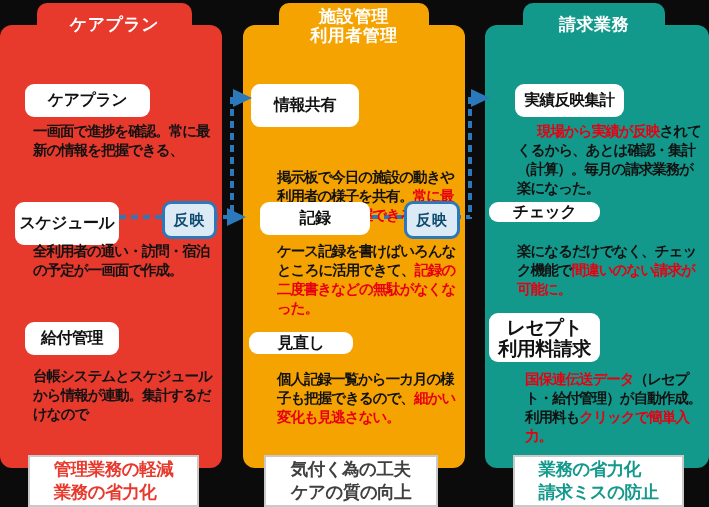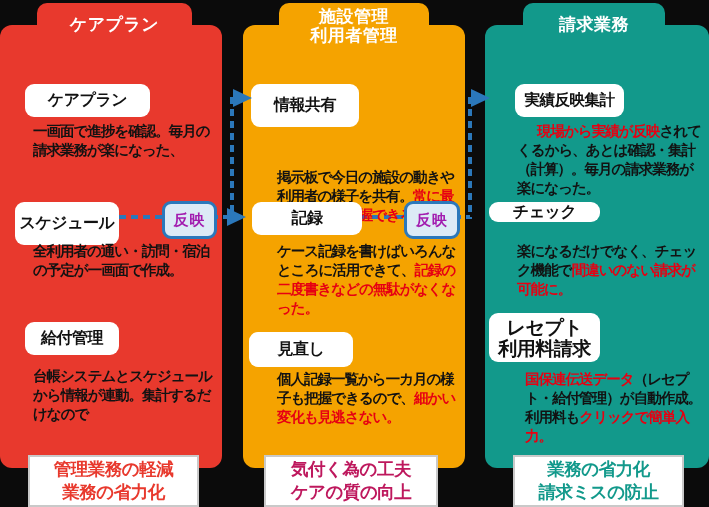--- a/index.html
+++ b/index.html
@@ -9,30 +9,30 @@
   .tab-label{position:absolute;color:#ffffff;font-weight:bold;font-size:17px;line-height:19px;
              text-align:center;white-space:pre-line;letter-spacing:0.5px;z-index:5;}
   .panel{position:absolute;top:25px;height:443px;border-radius:12px;z-index:1;}
   .feature-box{position:absolute;background:#ffffff;border-radius:9px;display:flex;align-items:center;
                justify-content:center;font-weight:bold;font-size:16px;color:#111;z-index:4;
                letter-spacing:-0.5px;text-align:center;white-space:pre-line;}
   .desc{position:absolute;font-weight:bold;font-size:14.5px;line-height:19px;color:#121212;
         letter-spacing:-1px;z-index:4;}
   .desc .em{color:#e60012;}
   .badge{position:absolute;background:#dceaf6;border:3px solid #2b78bb;border-radius:9px;
-         color:#a21caf;font-weight:bold;font-size:15px;display:flex;align-items:center;
+         color:#0c4a6e;font-weight:bold;font-size:15px;display:flex;align-items:center;
          justify-content:center;z-index:6;letter-spacing:1px;}
   .dash-h{position:absolute;height:4px;z-index:3;
           background:repeating-linear-gradient(90deg,#2b78bb 0 7px,transparent 7px 12px);}
   .dash-v{position:absolute;width:4px;z-index:3;
           background:repeating-linear-gradient(180deg,#2b78bb 0 7px,transparent 7px 12px);}
   .arrow-head{position:absolute;width:0;height:0;border-top:9px solid transparent;
               border-bottom:9px solid transparent;border-left:19px solid #2b78bb;z-index:6;}
   .summary{position:absolute;background:#ffffff;border:2px solid #c9c9c9;display:flex;
-           align-items:center;justify-content:center;text-align:center;font-weight:bold;
+           align-items:center;justify-content:center;font-weight:bold;
            font-size:17.5px;line-height:23px;white-space:pre-line;z-index:5;letter-spacing:-0.5px;}
 </style>
 </head>
 <body>
 
 <div class="stage">
 
   <div class="tab" style="left:37px;top:3px;width:155px;background:#e8392d;"></div>
   <div class="tab-label" style="left:37px;top:15px;width:155px;">ケアプラン</div>
 
@@ -41,35 +41,35 @@
 利用者管理</div>
 
   <div class="tab" style="left:523px;top:3px;width:142px;background:#12998b;"></div>
   <div class="tab-label" style="left:523px;top:15px;width:142px;">請求業務</div>
 
   <div class="panel" style="left:0;width:222px;background:#e8392d;"></div>
   <div class="panel" style="left:243px;width:222px;background:#f5a300;"></div>
   <div class="panel" style="left:485px;width:224px;background:#12998b;"></div>
 
   <div class="feature-box" style="left:25px;top:84px;width:125px;height:33px;">ケアプラン</div>
-  <div class="desc" style="left:33px;top:122px;width:188px;"><span style="white-space: pre-line;">一画面で進捗を確認。毎月の請求業務が楽になった、</span></div>
+  <div class="desc" style="left:33px;top:122px;width:188px;"><span style="white-space: pre-line;">一画面で進捗を確認。常に最新の情報を把握できる、</span></div>
 
   <div class="feature-box" style="left:15px;top:202px;width:104px;height:43px;">スケジュール</div>
   <div class="desc" style="left:33px;top:242px;width:188px;"><span style="white-space: pre-line;">全利用者の通い・訪問・宿泊の予定が一画面で作成。</span></div>
 
   <div class="feature-box" style="left:25px;top:322px;width:94px;height:33px;">給付管理</div>
   <div class="desc" style="left:33px;top:367px;width:188px;"><span style="white-space: pre-line;">台帳システムとスケジュールから情報が連動。集計するだけなので</span></div>
 
   <div class="feature-box" style="left:251px;top:84px;width:108px;height:43px;">情報共有</div>
   <div class="desc" style="left:277px;top:122px;width:184px;margin-top:46px;"><span style="white-space: pre-line;">掲示板で今日の施設の動きや利用者の様子を共有。</span><span class="em" style="white-space: pre-line;">常に最新の情報を把握できる。</span></div>
 
-  <div class="feature-box" style="left:252px;top:202px;width:110px;height:33px;">記録</div>
+  <div class="feature-box" style="left:260px;top:202px;width:110px;height:33px;">記録</div>
   <div class="desc" style="left:277px;top:242px;width:184px;"><span style="white-space: pre-line;">ケース記録を書けばいろんなところに活用できて、</span><span class="em" style="white-space: pre-line;">記録の二度書きなどの無駄がなくなった。</span></div>
 
-  <div class="feature-box" style="left:249px;top:332px;width:104px;height:35px;">見直し</div>
+  <div class="feature-box" style="left:249px;top:332px;width:104px;height:22px;">見直し</div>
   <div class="desc" style="left:277px;top:370px;width:184px;"><span style="white-space: pre-line;">個人記録一覧から一カ月の様子も把握できるので、</span><span class="em" style="white-space: pre-line;">細かい変化も見逃さない。</span></div>
 
   <div class="feature-box" style="left:491px;top:84px;width:109px;height:33px;font-size:15.5px;margin-left:24px;">実績反映集計</div>
   <div class="desc" style="left:517px;top:122px;width:186px;"><span class="em" style="white-space: pre-line; margin-left: 20px;">現場から実績が反映</span><span style="white-space: pre-line;">されてくるから、あとは確認・集計（計算）。毎月の請求業務が楽になった。</span></div>
 
   <div class="feature-box" style="left:489px;top:202px;width:111px;height:20px;">チェック</div>
   <div class="desc" style="left:517px;top:242px;width:186px;"><span style="white-space: pre-line; text-align: center;">楽になるだけでなく、チェック機能で</span><span class="em" style="white-space: pre-line;">間違いのない請求が可能に。</span></div>
 
   <div class="feature-box" style="left:489px;top:313px;width:111px;height:49px;font-size:19px;line-height:21px;">レセプト
 利用料請求</div>
@@ -85,18 +85,18 @@
   <div class="dash-h" style="left:360px;top:215px;width:44px;"></div>
   <div class="dash-h" style="left:454px;top:215px;width:16px;"></div>
   <div class="dash-v" style="left:468px;top:97px;height:122px;"></div>
 
   <div class="arrow-head" style="left:227px;top:208px;"></div>
   <div class="arrow-head" style="left:233px;top:89px;"></div>
   <div class="arrow-head" style="left:471px;top:89px;"></div>
 
   <div class="summary" style="left:28px;top:455px;width:167px;height:48px;color:#e8392d;">管理業務の軽減
 業務の省力化</div>
-  <div class="summary" style="left:264px;top:455px;width:170px;height:48px;color:#be185d;">気付く為の工夫
+  <div class="summary" style="left:264px;top:455px;width:170px;height:48px;color:#404040;">気付く為の工夫
 ケアの質の向上</div>
   <div class="summary" style="left:513px;top:455px;width:167px;height:48px;color:#12998b;">業務の省力化
 請求ミスの防止</div>
 
 </div>
 
 </body></html>

